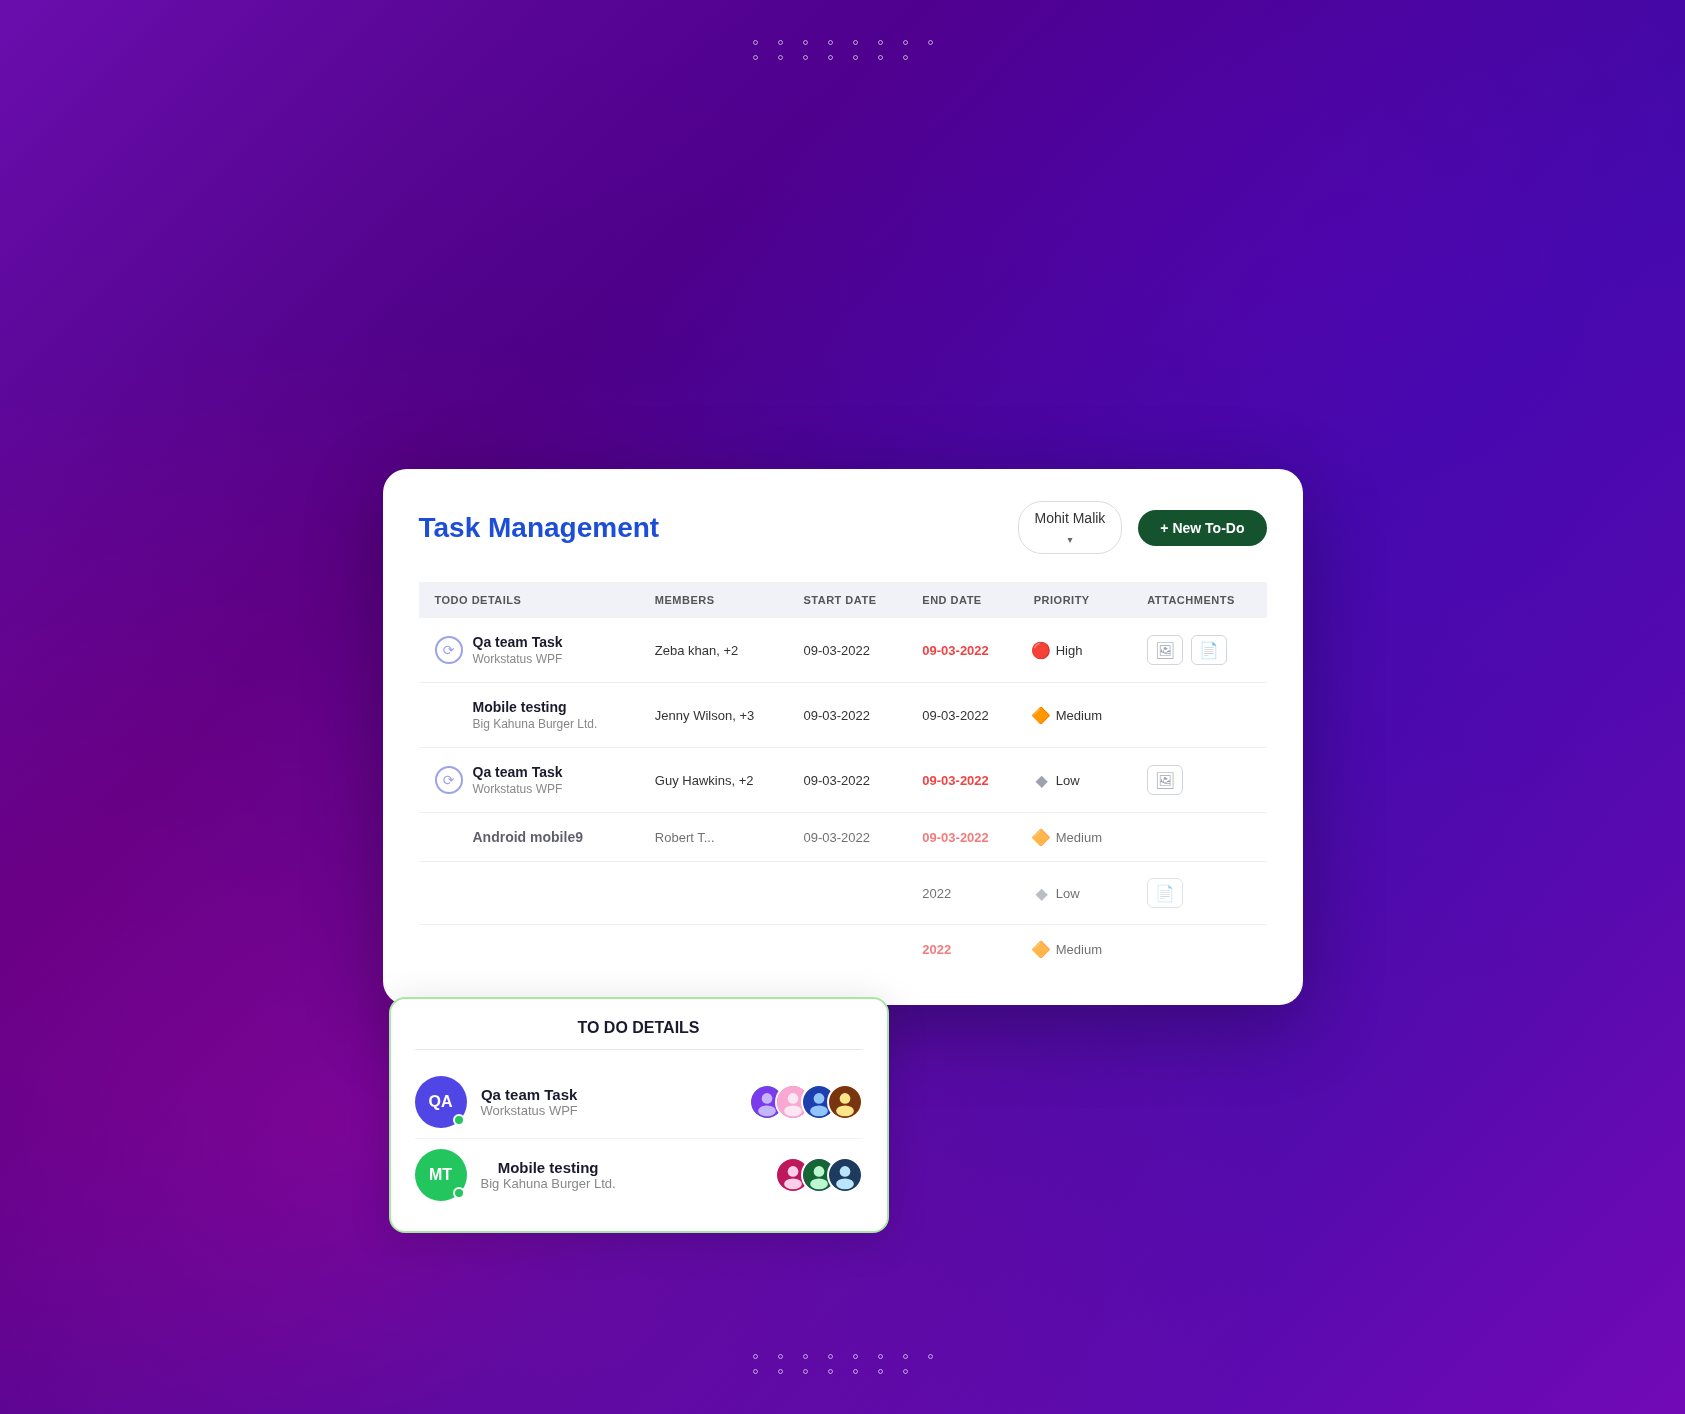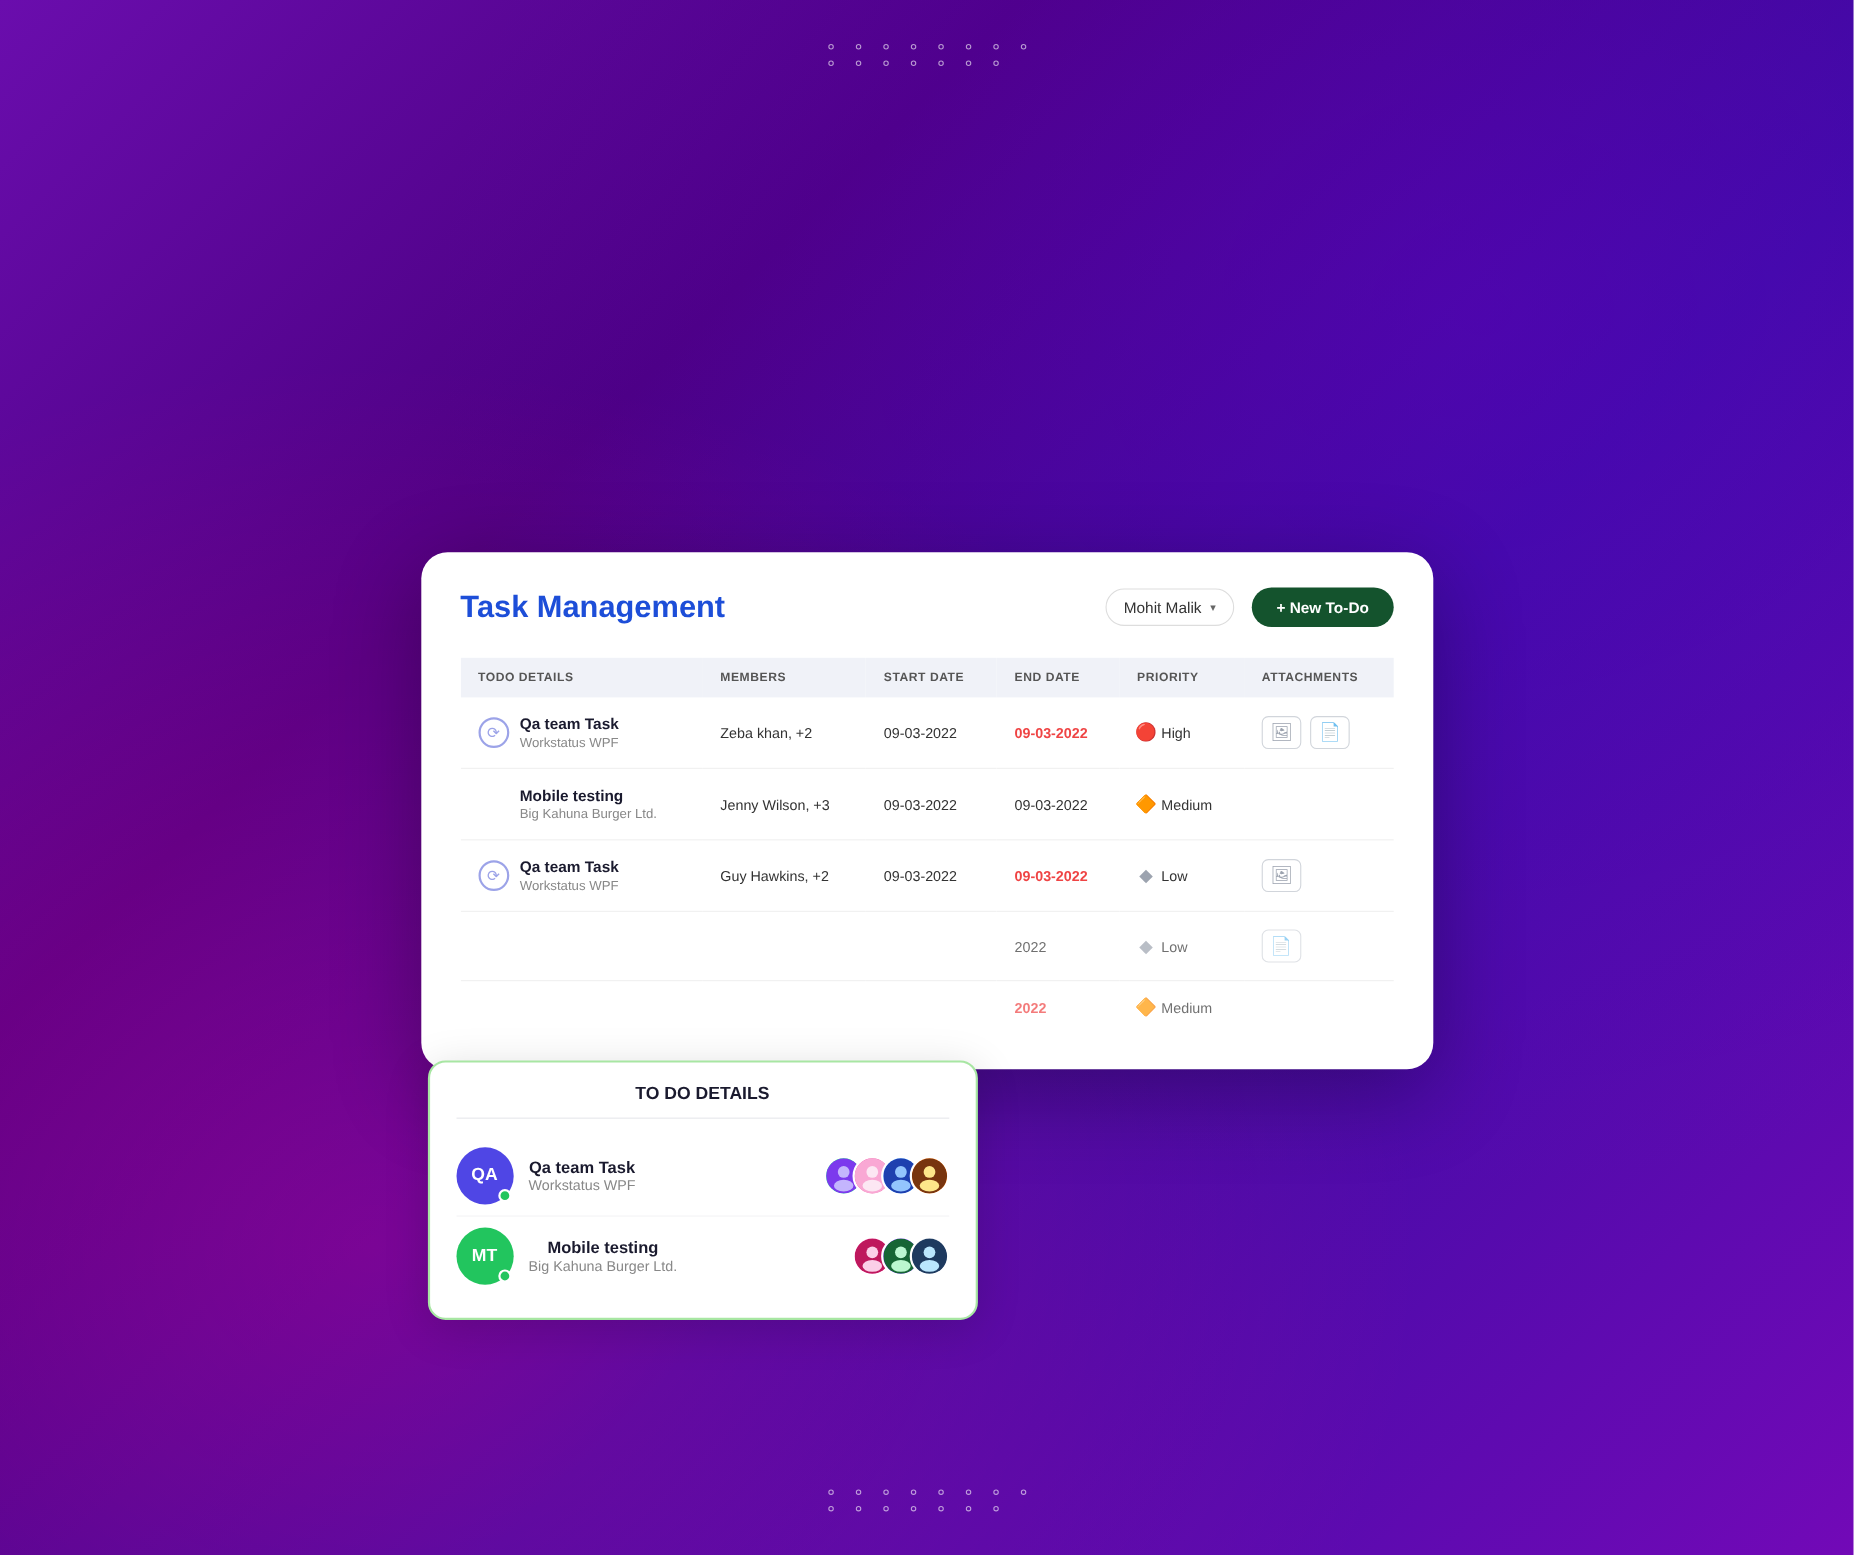--- a/index.html
+++ b/index.html
@@ -82,20 +82,21 @@
       align-items: center;
       gap: 8px;
       border: 1.5px solid #ddd;
       border-radius: 24px;
       padding: 8px 16px;
       cursor: pointer;
       background: #fff;
       color: #333;
       font-size: 14px;
       font-weight: 500;
+      flex-direction: column;
     }
     .chevron-down {
       font-size: 10px;
       color: #666;
     }
     .new-todo-btn {
       background: #14532d;
       color: #fff;
       border: none;
       border-radius: 24px;
@@ -454,20 +455,39 @@
               <span>Low</span>
             </div>
           </td>
           <td>
             <div class="attachment-icons">
               <div class="attachment-icon">🖼</div>
             </div>
           </td>
         </tr>
 
+        <tr class="partially-hidden">
+          <td>
+            <div class="task-cell">
+              <div class="task-info" style="padding-left:38px;">
+                <div class="task-name">Android mobile9</div>
+              </div>
+            </div>
+          </td>
+          <td>Robert T...</td>
+          <td>09-03-2022</td>
+          <td><span class="date-red">09-03-2022</span></td>
+          <td>
+            <div class="priority-badge priority-medium">
+              <span class="priority-dot">🔶</span>
+              <span>Medium</span>
+            </div>
+          </td>
+          <td></td>
+        </tr>
 
         <tr class="partially-hidden">
           <td></td>
           <td></td>
           <td></td>
           <td>2022</td>
           <td>
             <div class="priority-badge priority-low">
               <span class="priority-dot">◆</span>
               <span>Low</span>

